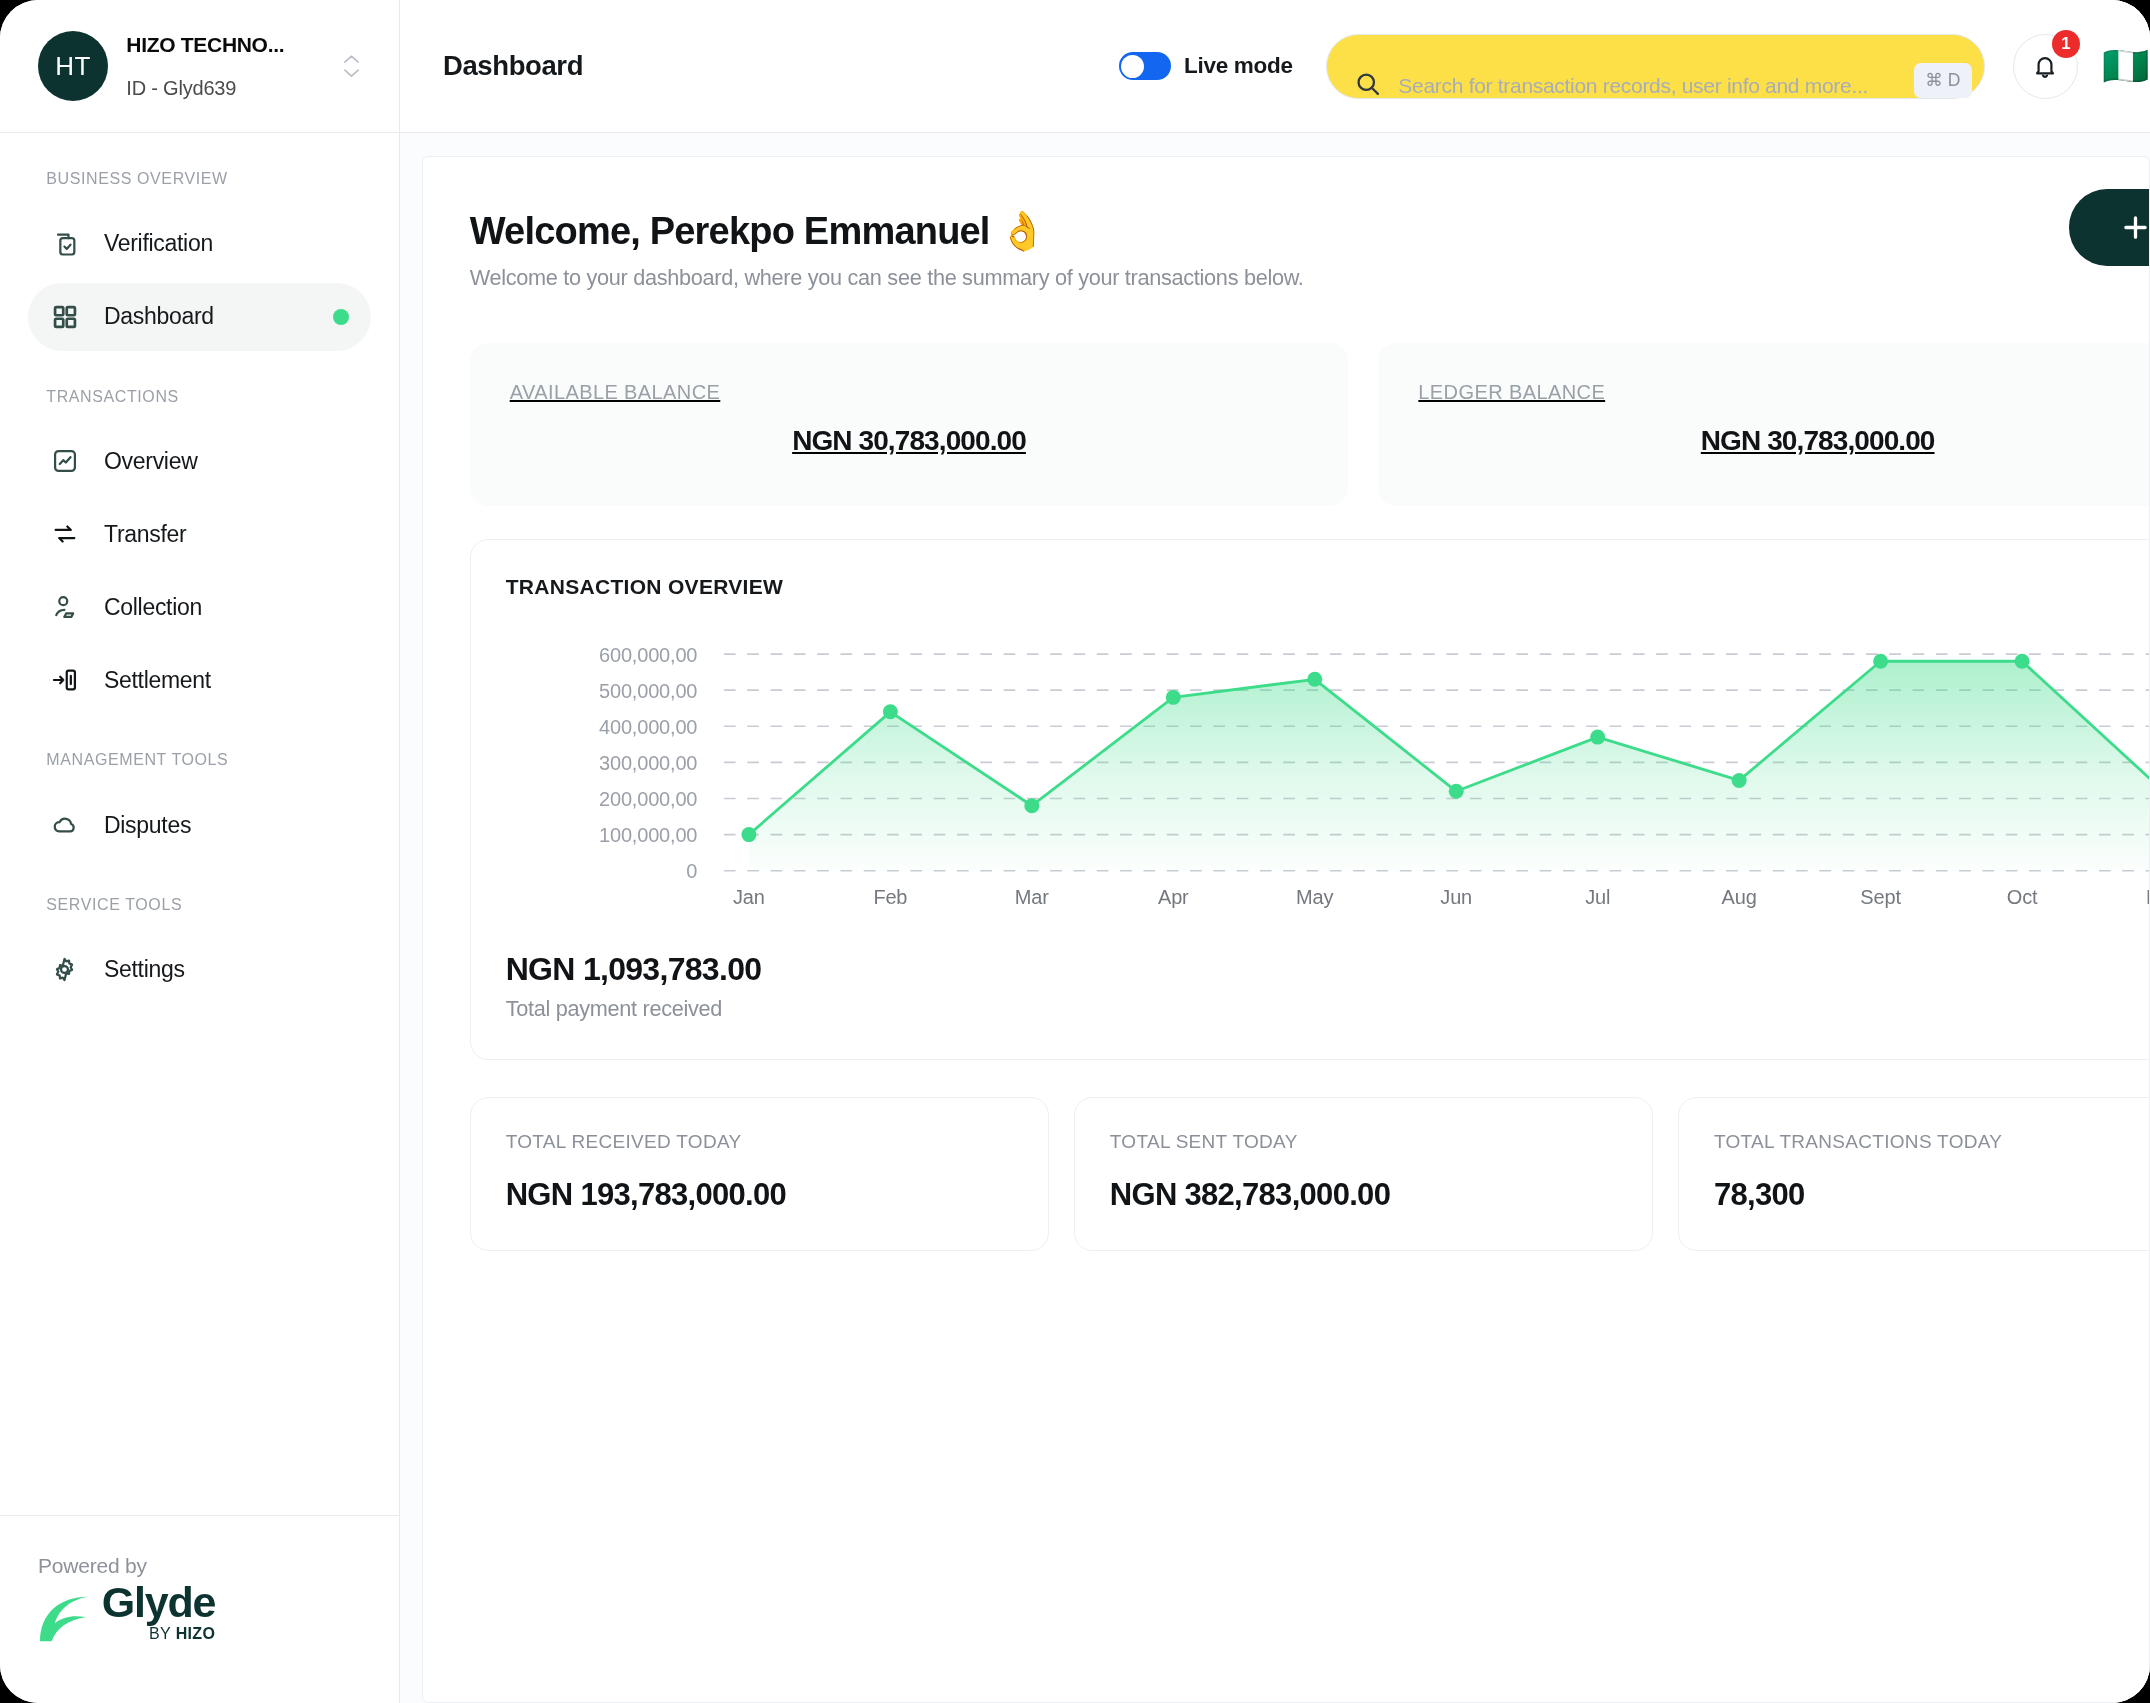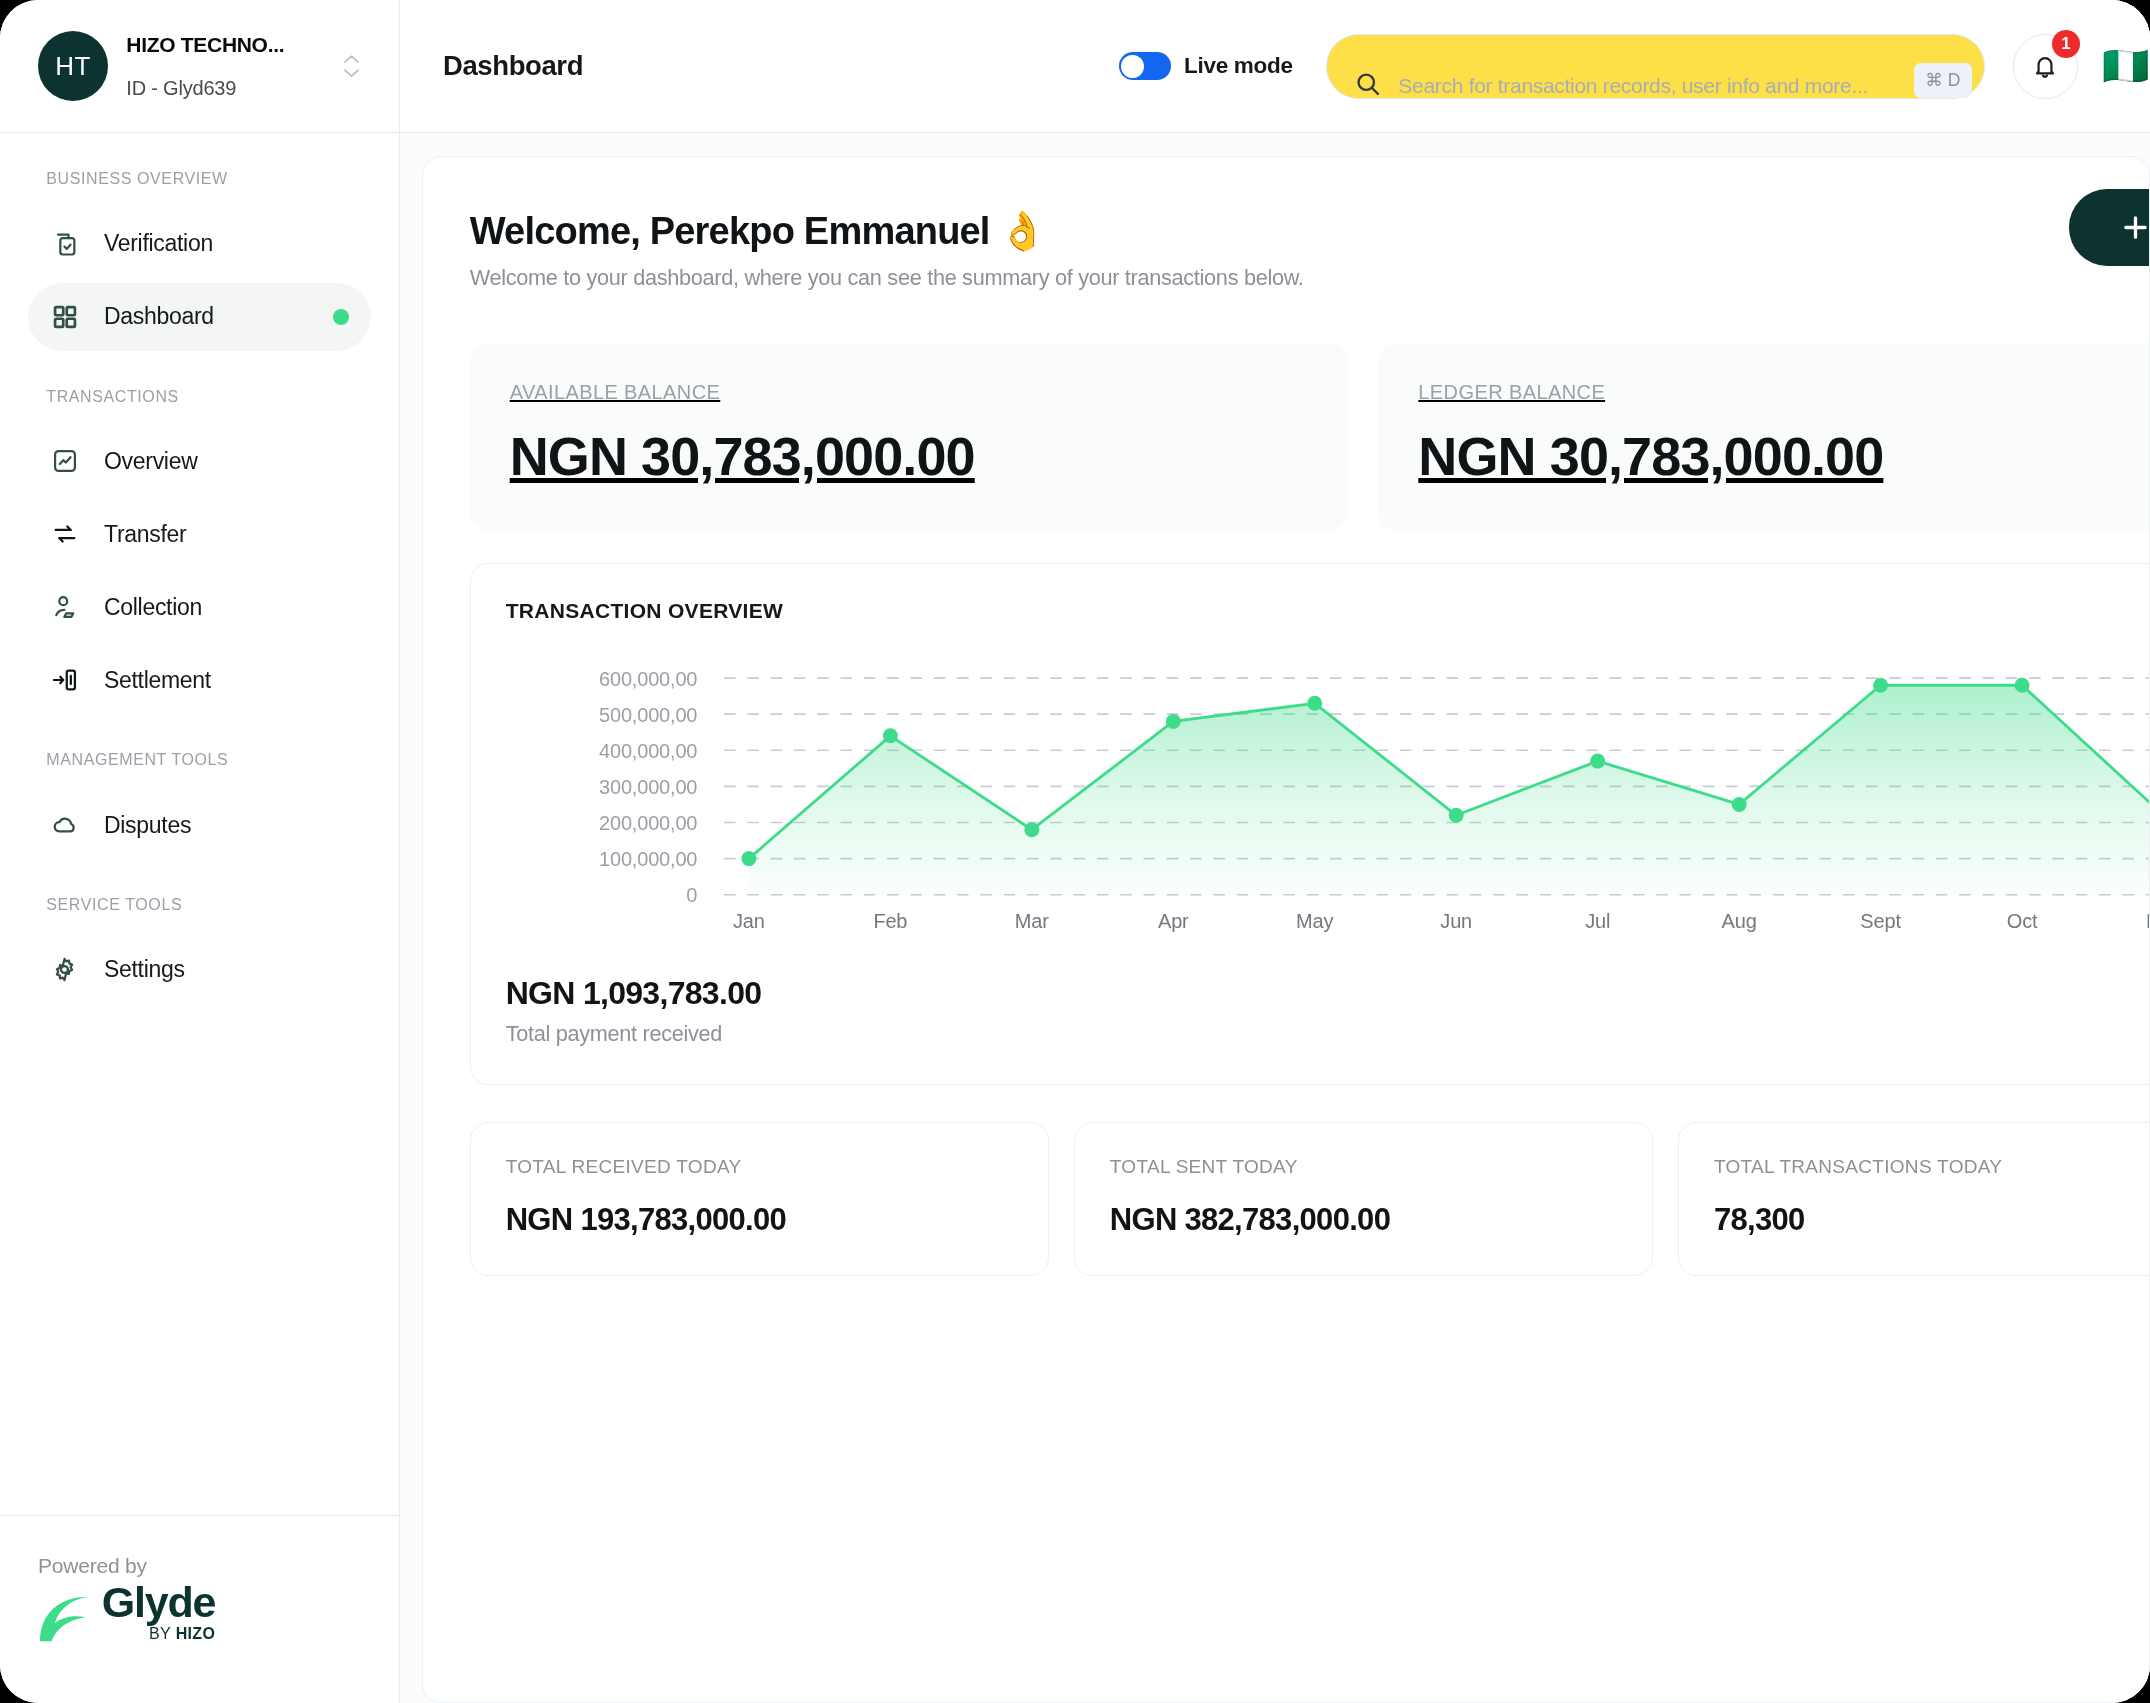--- a/index.html
+++ b/index.html
@@ -129,21 +129,21 @@
     background:#ee2b2b; color:#fff;
     font-size:16.7px; font-weight:700;
     display:flex; align-items:center; justify-content:center;
     padding:0 6.7px;
   }
   .flag { font-size:38px; margin-left:25px; line-height:1; }
 
   .content { flex:1; padding:23px 0 0 21.7px; overflow:hidden;}
   .panel {
     background:#fff; border:0.8px solid #eceff4;
-    border-radius:19px; height:100%;
+    border-radius:6px; height:100%;
     padding:52px 0 12px 47px;
     position:relative; overflow:hidden;
   }
   .welcome-title {
     font-size:38px; font-weight:700; color:#111417; letter-spacing:-0.8px;
   }
   .welcome-sub { font-size:21.7px; color:#8c9199; margin-top:11.7px; letter-spacing:-0.3px;}
   .fab {
     position:absolute; top:32px; right:-37px;
     height:77px; min-width:117px;
@@ -156,22 +156,22 @@
   .balances { display:flex; gap:30px; margin-top:52px; padding-right:0;text-decoration:underline;}
   .balance-card {
     flex:1 1 0; min-width:0;
     background:#fafbfb; border-radius:18.3px;
     padding:38px 40px 43px 40px;
     min-height:163px;
   }
   .balance-card:last-child { margin-right:-108px; }
   .card-label { font-size:20px; color:#9aa0a8; letter-spacing:0.4px; font-weight:400;}
   .balance-value {
-    font-size:54px; font-weight:700; color:#111417;
-    letter-spacing:-0.9px; margin-top:21.7px;
+    font-size:28px; font-weight:700; color:#111417;
+    letter-spacing:-0.9px; margin-top:21.7px;text-align:center;
   }
 
   .chartcard {
     margin-top:33px; margin-right:-108px;
     border:0.8px solid #eceff4; border-radius:18.3px;
     padding:35px 0 37px 35px;
   }
   .chart-title { font-size:21px; font-weight:700; color:#15191c; letter-spacing:0.3px;}
 
   .plot { position:relative; height:283px; margin-top:32px;}

